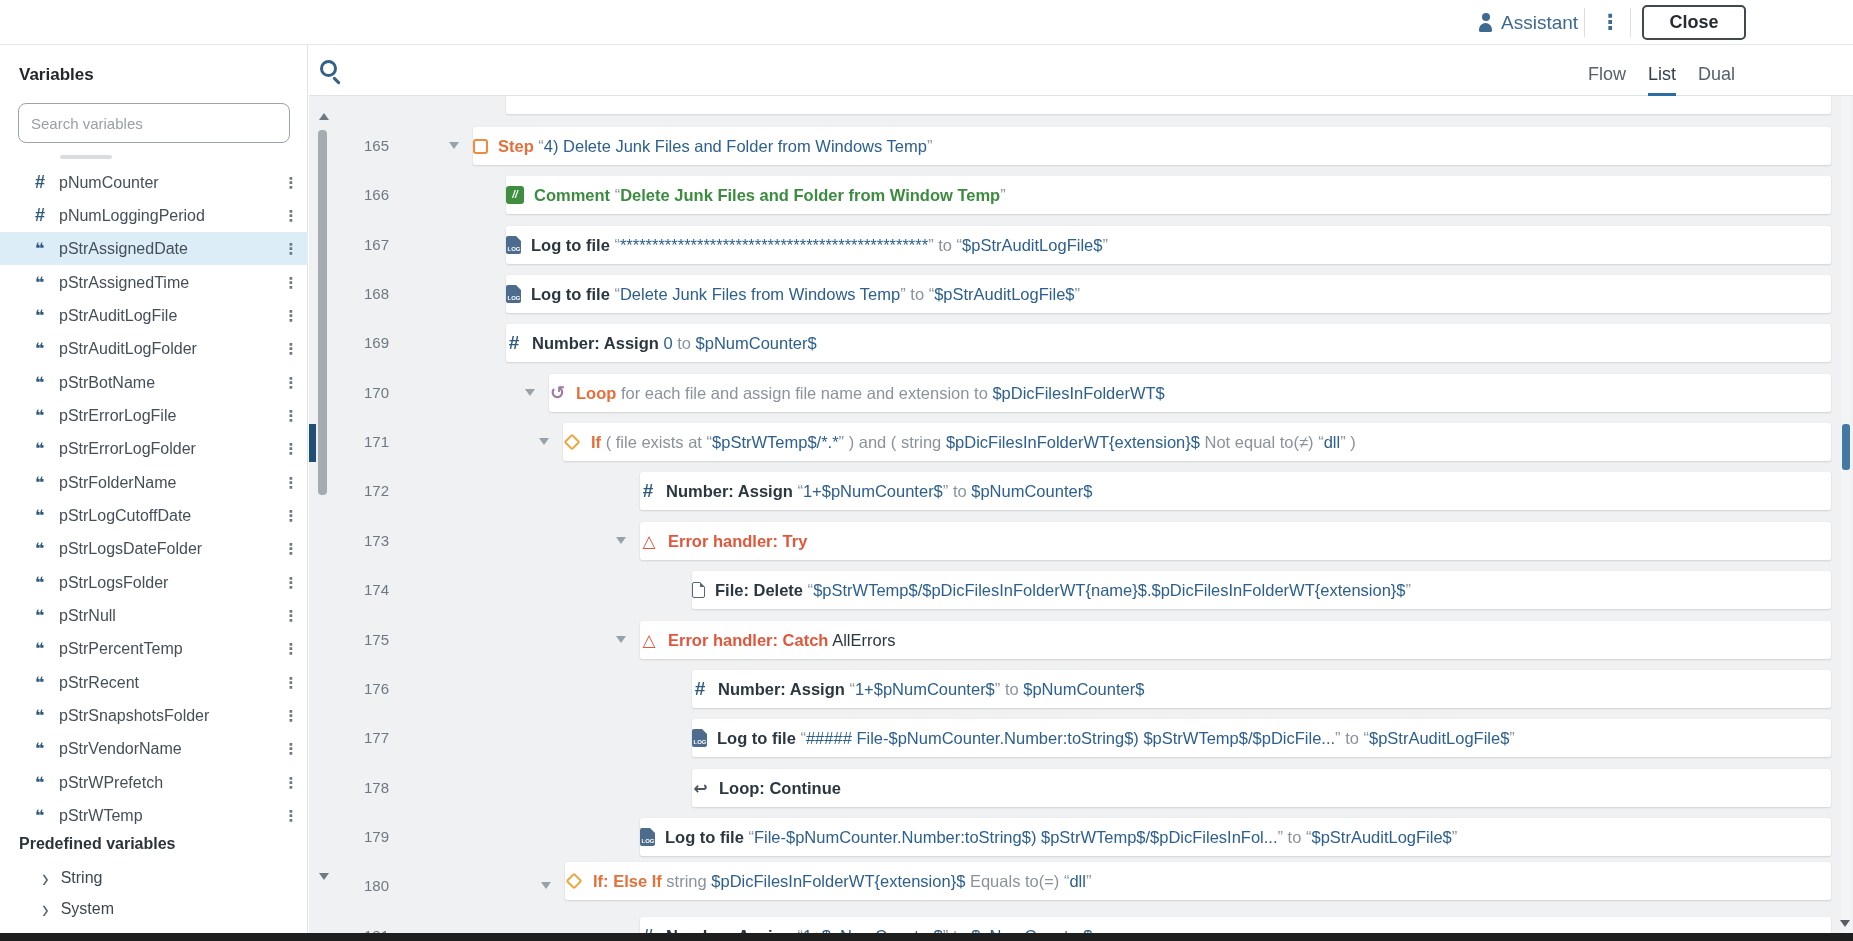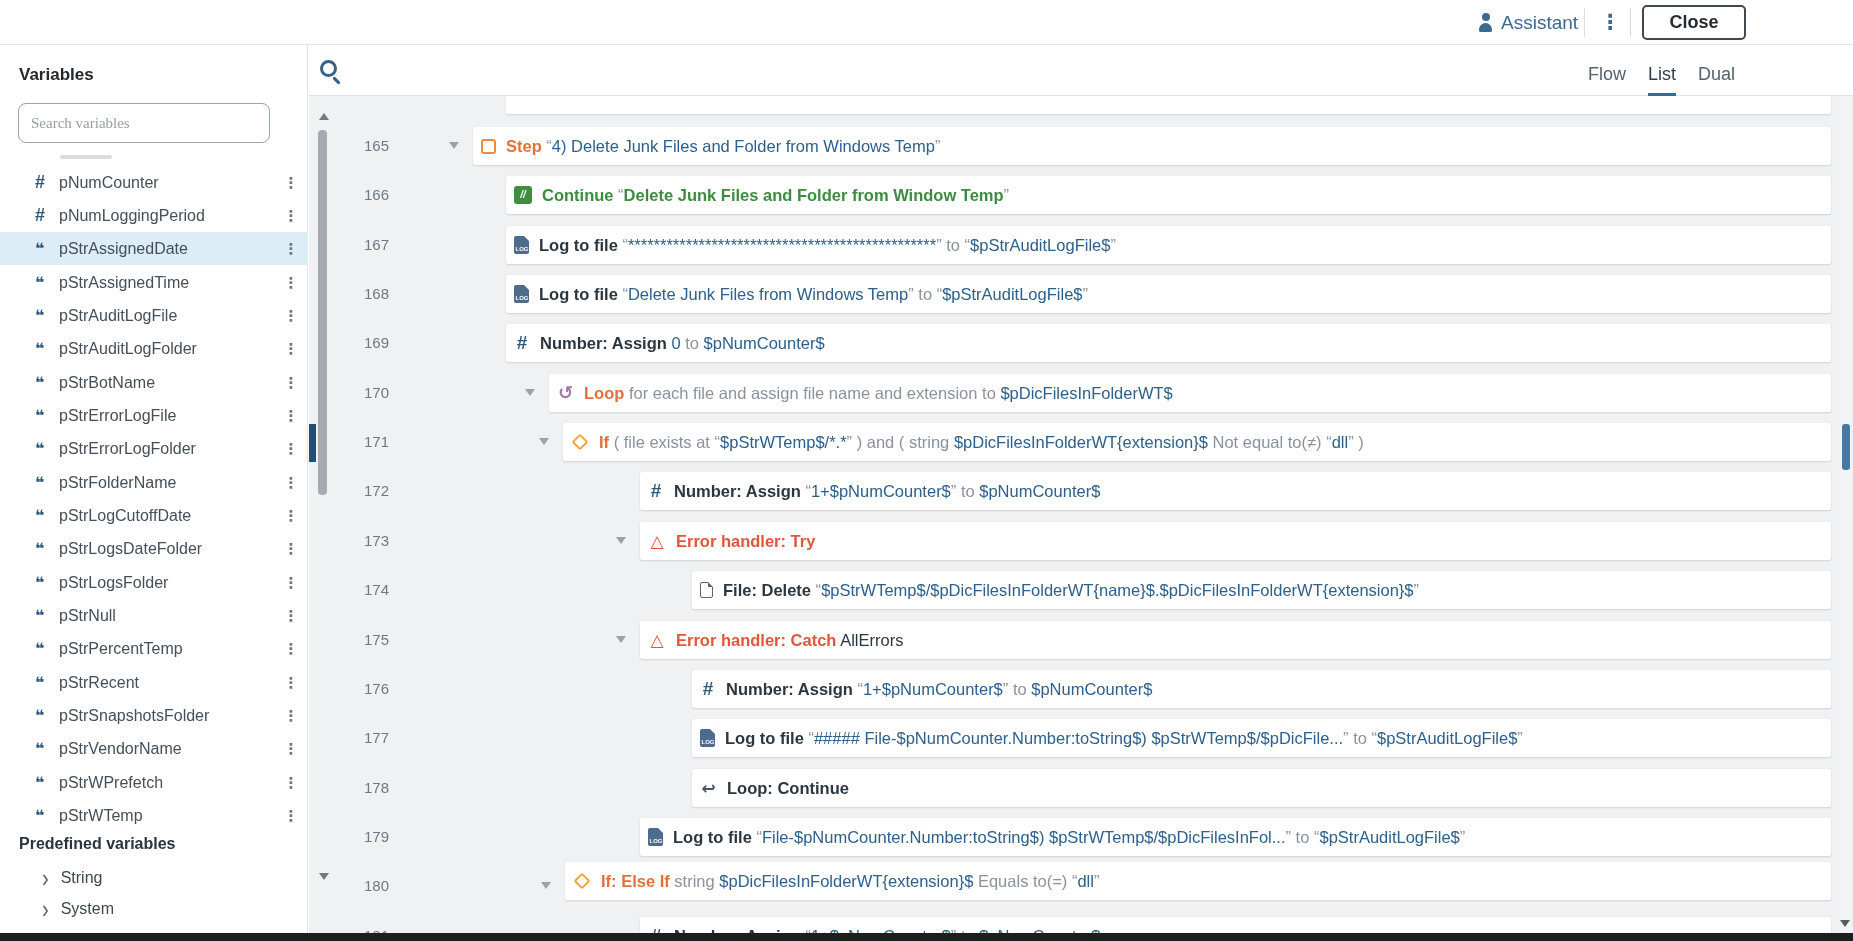--- a/index.html
+++ b/index.html
@@ -24,23 +24,23 @@
   .kebab { position:absolute; left:1598px; top:6px; width:24px; height:32px; font-size:21px;
     color:#3e6990; text-align:center; line-height:32px; font-weight:700; cursor:pointer; }
   .close-btn { position:absolute; left:1642px; top:5px; width:104px; height:35px;
     border:2px solid #40494f; border-radius:5px; background:#fff; font-size:18px; font-weight:600;
     color:#262c31; text-align:center; line-height:31px; cursor:pointer; }
 
   
   .sidebar { position:absolute; left:0; top:45px; width:308px; height:888px; background:#fff;
     border-right:1px solid #e0e3e5; z-index:3; }
   .sidebar-heading { position:absolute; left:19px; top:20px; font-size:17px; font-weight:700; color:#23282d; }
-  .search-box { position:absolute; left:18px; top:58px; width:252px; height:40px;
+  .search-box { position:absolute; left:18px; top:58px; width:272px; height:40px;
     border:1px solid #9aa4ab; border-radius:8px; background:#fff; padding:0 12px;
-    font-size:15px; color:#3d474f; font-family:Liberation Serif, serif; }
+    font-size:15px; color:#3d474f; font-family:Liberation Sans, sans-serif; }
   .search-box::placeholder { color:#97a0a6; }
   .var-partial { position:absolute; left:60px; top:110px; width:52px; height:4px;
     background:#d9dde0; border-radius:2px; }
   .var-item { position:absolute; left:0; width:308px; height:33px; display:flex; align-items:center;
     cursor:pointer; }
   .var-item.selected { background:#dcedf8; }
   .var-ic { width:22px; margin-left:29px; flex:none; text-align:center; font-weight:800;
     color:#2e5a7d; }
   .var-ic.num { font-size:18px; }
   .var-ic.str { font-size:16px; }
@@ -77,21 +77,21 @@
   .view-opt.active { color:#323f49; border-bottom-color:#2d6da3; }
 
   
   .list-canvas { position:absolute; left:309px; top:96px; width:1544px; height:845px;
     background:#f0f1f2; overflow:hidden; z-index:1; }
   .row-num { position:absolute; left:36px; width:44px; font-size:15px; color:#6d7884;text-align:right; }
   .row-chevron { position:absolute; width:0; height:0; border-left:5px solid transparent;
     border-right:5px solid transparent; border-top:7px solid #98a2aa; cursor:pointer; }
   .action-card { position:absolute; right:22px; height:38px; background:#fff; border-radius:2px;
     box-shadow:0 1px 2px rgba(0,0,0,.12), 0 0 1px rgba(0,0,0,.10);
-    display:flex; align-items:center; padding-left:8px; white-space:nowrap; overflow:hidden;
+    display:flex; align-items:center; white-space:nowrap; overflow:hidden;
     cursor:pointer; font-size:16.5px; }
   .seg { white-space:pre; }
   .sg-or { color:#e4703a; font-weight:700; }
   .sg-rd { color:#e2573c; font-weight:700; }
   .sg-gr { color:#3c8c40; font-weight:700; }
   .sg-gn { color:#3c8c40; font-weight:700; }
   .sg-dk { color:#2b3740; font-weight:700; }
   .sg-bl { color:#2d608e; font-weight:400; }
   .sg-pl { color:#8a939c; font-weight:400; }
   .sg-dt { color:#2b3740; font-weight:400;text-align:center; }
@@ -296,21 +296,21 @@
       <div class="action-card" style="left: 164px; top: 31px;">
         <span class="aic aic-step"></span>
         <span class="seg sg-or">Step</span>
         <span class="seg sg-pl"> “</span>
         <span class="seg sg-bl">4) Delete Junk Files and Folder from Windows Temp</span>
         <span class="seg sg-pl">”</span>
       </div>
       <div class="row-num" style="top: 90px;">166</div>
       <div class="action-card" style="left: 197px; top: 80px;">
         <span class="aic aic-comment"></span>
-        <span class="seg sg-gr">Continue</span>
+        <span class="seg sg-gr">Comment</span>
         <span class="seg sg-pl"> “</span>
         <span class="seg sg-gn">Delete Junk Files and Folder from Window Temp</span>
         <span class="seg sg-pl">”</span>
       </div>
       <div class="row-num" style="top: 140px;">167</div>
       <div class="action-card" style="left: 197px; top: 130px;">
         <span class="aic aic-log"></span>
         <span class="seg sg-dk">Log to file</span>
         <span class="seg sg-pl"> “</span>
         <span class="seg sg-bl">************************************************</span>

